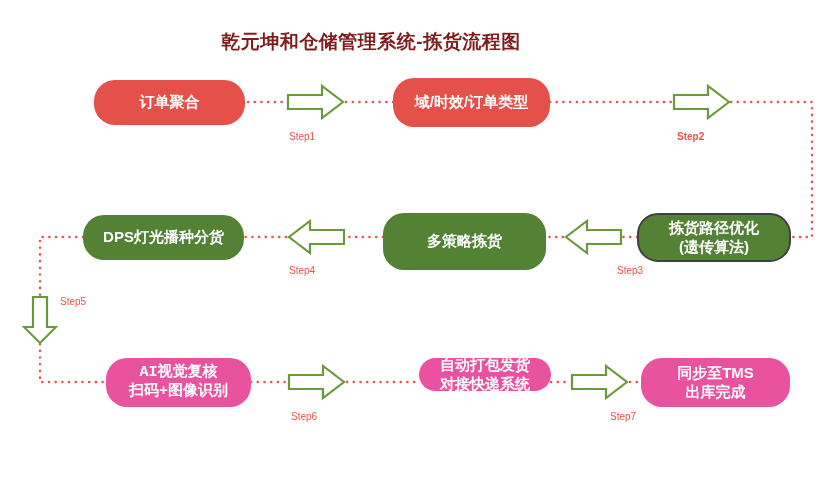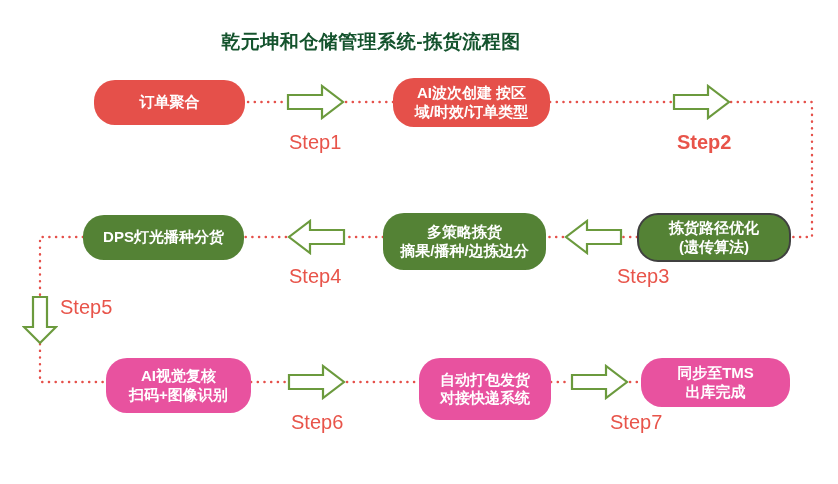--- a/index.html
+++ b/index.html
@@ -24,21 +24,21 @@
     width: 838px;
     height: 484px;
     pointer-events: none;
   }
   #title {
     position: absolute;
     left: 0;
     top: 29px;
     width: 742px;
     text-align: center;
-    color: #14532d;
+    color: #7f1d1d;
     font-size: 19px;
     font-weight: bold;
     letter-spacing: 0.5px;
     white-space: nowrap;
   }
   .node {
     position: absolute;
     display: flex;
     align-items: center;
     justify-content: center;
@@ -58,21 +58,21 @@
   .node.outlined {
     border: 2px solid #404040;
   }
   .node .lines {
     width: 100%;
   }
   .node .lines span { display: block; white-space: nowrap; }
   .steplabel {
     position: absolute;
     color: #e8544a;
-    font-size: 20px;
+    font-size: 10px;
     white-space: nowrap;
     z-index: 3;
   }
   .arrow {
     position: absolute;
     z-index: 3;
   }
 </style>
 </head>
 <body>
@@ -119,21 +119,20 @@
     </div>
   </div>
 
   <svg class="arrow" style="left:286px; top:84px;" width="60" height="36" viewBox="0 0 60 36">
     <path d="M2,11 L36,11 L36,2 L57,18 L36,34 L36,25 L2,25 Z" fill="#ffffff" stroke="#6b9a3d" stroke-width="2.2" stroke-linejoin="miter"></path>
   </svg>
   <div class="steplabel" style="left:289px; top:131px;">Step1</div>
 
   <div class="node red" style="left:393px; top:78px; width:157px; height:49px;">
     <div class="lines">
-      <span>AI波次创建 按区</span>
       <span>域/时效/订单类型</span>
     </div>
   </div>
 
   <svg class="arrow" style="left:672px; top:84px;" width="60" height="36" viewBox="0 0 60 36">
     <path d="M2,11 L36,11 L36,2 L57,18 L36,34 L36,25 L2,25 Z" fill="#ffffff" stroke="#6b9a3d" stroke-width="2.2" stroke-linejoin="miter"></path>
   </svg>
   <div class="steplabel" style="left:677px; top:131px;font-weight:bold;">Step2</div>
 
   <div class="node green outlined" style="left:637px; top:213px; width:154px; height:49px;">
@@ -144,53 +143,52 @@
   </div>
 
   <svg class="arrow" style="left:563px; top:219px;" width="60" height="36" viewBox="0 0 60 36">
     <path d="M58,11 L24,11 L24,2 L3,18 L24,34 L24,25 L58,25 Z" fill="#ffffff" stroke="#6b9a3d" stroke-width="2.2" stroke-linejoin="miter"></path>
   </svg>
   <div class="steplabel" style="left:569px; top:265px;margin-left:48px;">Step3</div>
 
   <div class="node green" style="left:383px; top:213px; width:163px; height:57px;">
     <div class="lines">
       <span>多策略拣货</span>
-      <span>摘果/播种/边拣边分</span>
     </div>
   </div>
 
   <svg class="arrow" style="left:286px; top:219px;" width="60" height="36" viewBox="0 0 60 36">
     <path d="M58,11 L24,11 L24,2 L3,18 L24,34 L24,25 L58,25 Z" fill="#ffffff" stroke="#6b9a3d" stroke-width="2.2" stroke-linejoin="miter"></path>
   </svg>
   <div class="steplabel" style="left:289px; top:265px;">Step4</div>
 
   <div class="node green" style="left:83px; top:215px; width:161px; height:45px;align-items:center;">
     <div class="lines">
       <span>DPS灯光播种分货</span>
     </div>
   </div>
 
   <svg class="arrow" style="left:22px; top:295px;" width="36" height="50" viewBox="0 0 36 50">
     <path d="M11,2 L25,2 L25,32 L34,32 L18,48 L2,32 L11,32 Z" fill="#ffffff" stroke="#6b9a3d" stroke-width="2.2" stroke-linejoin="miter"></path>
   </svg>
   <div class="steplabel" style="left:60px; top:296px;">Step5</div>
 
-  <div class="node pink" style="left:106px; top:358px; width:145px; height:55px;">
+  <div class="node pink" style="left:106px; top:358px; width:145px; height:49px;font-family:Liberation Mono, monospace;">
     <div class="lines">
       <span>AI视觉复核</span>
       <span>扫码+图像识别</span>
     </div>
   </div>
 
   <svg class="arrow" style="left:287px; top:364px;" width="60" height="36" viewBox="0 0 60 36">
     <path d="M2,11 L36,11 L36,2 L57,18 L36,34 L36,25 L2,25 Z" fill="#ffffff" stroke="#6b9a3d" stroke-width="2.2" stroke-linejoin="miter"></path>
   </svg>
   <div class="steplabel" style="left:291px; top:411px;text-align:center;">Step6</div>
 
-  <div class="node pink" style="left:419px; top:358px; width:132px; height:62px;">
+  <div class="node pink" style="left:419px; top:358px; width:132px; height:33px;">
     <div class="lines">
       <span>自动打包发货</span>
       <span>对接快递系统</span>
     </div>
   </div>
 
   <svg class="arrow" style="left:570px; top:364px;" width="60" height="36" viewBox="0 0 60 36">
     <path d="M2,11 L36,11 L36,2 L57,18 L36,34 L36,25 L2,25 Z" fill="#ffffff" stroke="#6b9a3d" stroke-width="2.2" stroke-linejoin="miter"></path>
   </svg>
   <div class="steplabel" style="left:574px; top:411px;margin-left:36px;">Step7</div>

